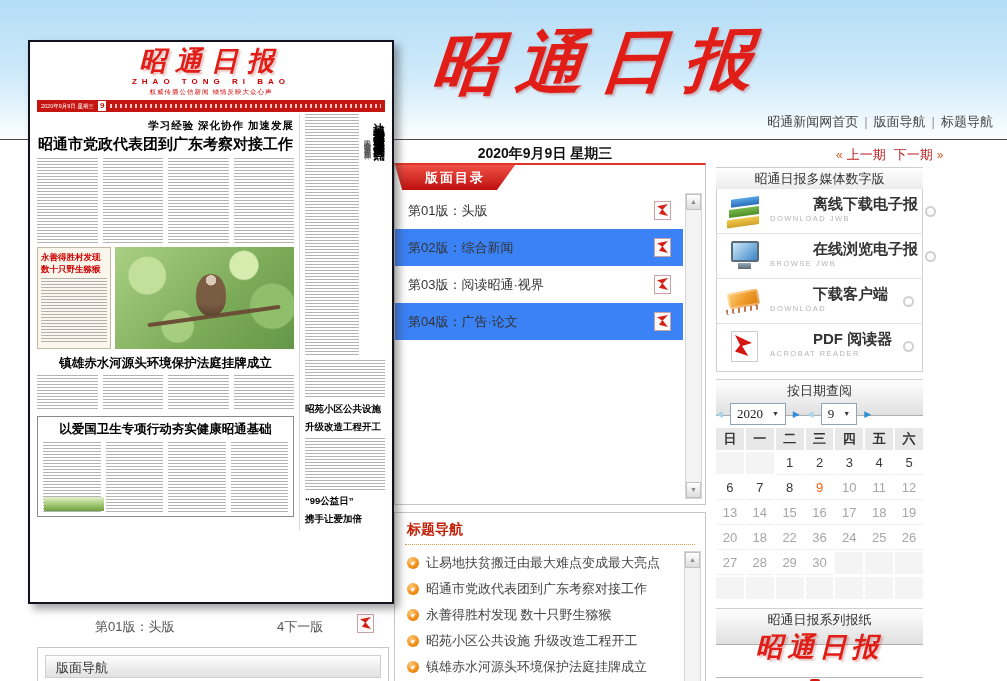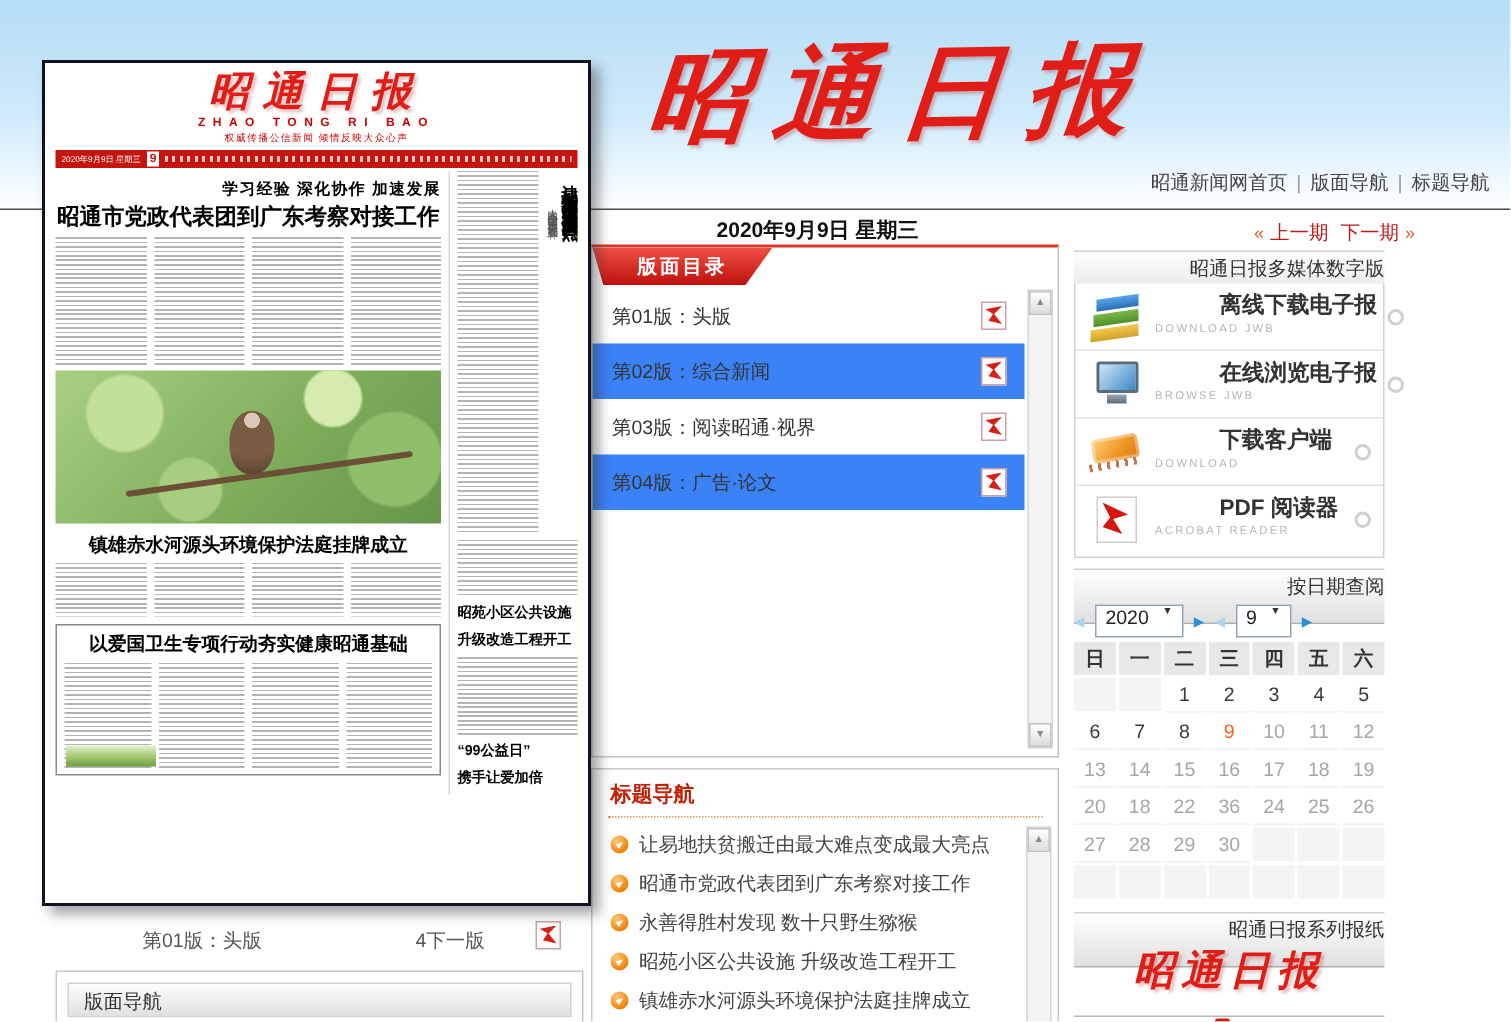--- a/index.html
+++ b/index.html
@@ -95,21 +95,21 @@
     border-bottom:1px dotted #dd9a55;}
   .titles-list{padding:5px 26px 0 12px;}
   .tl-row{height:26px;display:flex;align-items:center;gap:7px;font-size:13px;color:#444;cursor:pointer;white-space:nowrap;}
   .bullet{width:12px;height:12px;border-radius:50%;flex:none;position:relative;
     background:radial-gradient(circle at 35% 30%,#ffc878,#ee7d00 75%);}
   .bullet::after{content:"";position:absolute;left:4px;top:3.5px;border-left:5px solid #fff;
     border-top:2.5px solid transparent;border-bottom:2.5px solid transparent;transform:rotate(-35deg);}
   .titles-scroll{position:absolute;right:4px;top:38px;bottom:0;width:17px;background:#f3f3f3;border:1px solid #d6d6d6;box-sizing:border-box;}
 
   
-  .sec-bar{position:absolute;left:716px;width:207px;height:37px;line-height:22px;text-align:right;
+  .sec-bar{position:absolute;left:716px;width:207px;height:37px;line-height:22px;text-align:center;
     font-size:13px;color:#333;background:linear-gradient(#fefefe,#e0e0e0);
     border-top:1px solid #cfcfcf;border-bottom:1px solid #aeaeae;box-sizing:border-box;}
   .media-box{position:absolute;left:716px;top:189px;width:207px;height:183px;background:#fff;
     border:1px solid #d2d2d2;border-top:none;box-sizing:border-box;}
   .media-row{height:44px;display:flex;align-items:center;gap:7px;padding:0 8px;cursor:pointer;}
   .media-row+.media-row{border-top:1px solid #e2e2e2;}
   .micon{width:38px;height:34px;position:relative;flex:none;}
   .books-icon{transform:skewY(-8deg);
     background-image:linear-gradient(#58a7e8,#2a6db8),linear-gradient(#79b84a,#4e8f2a),linear-gradient(#f2c84b,#cfa32a);
     background-size:28px 8px,30px 8px,32px 8px;background-position:6px 4px,4px 14px,2px 24px;background-repeat:no-repeat;}
@@ -125,22 +125,22 @@
   .pdf-reader-icon::after{content:"";position:absolute;left:10px;top:6px;width:17px;height:21px;background:#d6170f;
     clip-path:polygon(0 0,100% 38%,42% 52%,78% 100%,0 78%,30% 48%);}
   .mtxt{line-height:15px;}
   .mtxt .t1{font-size:15px;font-weight:bold;color:#333;white-space:nowrap;margin-left:43px;}
   .mtxt .t2{font-size:7.5px;color:#b5b5b5;letter-spacing:1.5px;}
   .ring{width:7px;height:7px;border:2px solid #cfcfcf;border-radius:50%;margin-left:auto;flex:none;}
 
   .cal-controls{position:absolute;left:716px;top:402px;width:207px;height:24px;display:flex;align-items:center;gap:7px;}
   .arr{font-size:9px;cursor:pointer;flex:none;}
   .arr.pale{color:#a7d3ec;} .arr.bright{color:#2c8fd8;}
-  .sel{height:20px;border:1px solid #8fa4b8;background:#fff;display:flex;
-    padding:0 6px;gap:9px;font-size:13px;color:#222;cursor:pointer;}
+  .sel{height:20px;border:1px solid #8fa4b8;background:#fff;display:flex;align-items:center;
+    padding:0 6px;gap:9px;font-size:13px;color:#222;cursor:pointer;font-family:Liberation Serif, serif;}
   .sel .caret{font-size:7px;color:#333;}
   .cal-grid{position:absolute;left:716px;top:428px;width:207px;display:grid;grid-template-columns:repeat(7,1fr);gap:2px;}
   .dhead{background:#e8e8e8;color:#333;font-weight:bold;font-size:13px;height:22px;line-height:22px;text-align:center;}
   .dcell{height:22px;line-height:22px;text-align:center;font-size:13px;border-bottom:1px solid #f0f0f0;cursor:pointer;}
   .dcell.past{color:#3a3a3a;} .dcell.today{color:#ff5f0f;} .dcell.future{color:#a6a6a6;cursor:default;}
   .dcell.empty{background:#f4f4f4;border-bottom:none;cursor:default;}
 
   .series-logo{position:absolute;left:716px;top:629px;width:207px;height:46px;text-align:center;
     font-size:27px;letter-spacing:5px;cursor:pointer;}
   .series-line{position:absolute;left:716px;top:677px;width:207px;height:1px;background:#b8b8b8;}
@@ -186,20 +186,25 @@
       <div class="pleft">
         <div class="kicker">学习经验  深化协作  加速发展</div>
         <div class="h-main">昭通市党政代表团到广东考察对接工作</div>
         <div class="cols" style="height:86px;">
           <div class="tx"></div>
             <div class="tx"></div>
             <div class="tx"></div>
             <div class="tx"></div>
         </div>
         <div class="row-mid">
+          <div class="monkey-box">
+            <div class="rh">永善得胜村发现</div>
+            <div class="rh">数十只野生猕猴</div>
+            <div class="tx" style="height:66px;margin-top:3px;"></div>
+          </div>
           <div class="photo">
             <div class="branch"></div>
             <div class="monkey"></div>
           </div>
         </div>
         <div class="h-court">镇雄赤水河源头环境保护法庭挂牌成立</div>
         <div class="cols" style="height:36px;">
           <div class="tx"></div>
             <div class="tx"></div>
             <div class="tx"></div>

